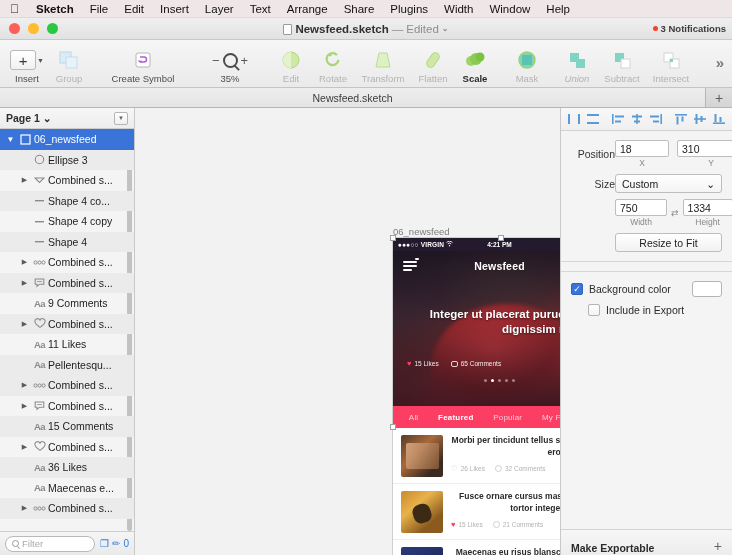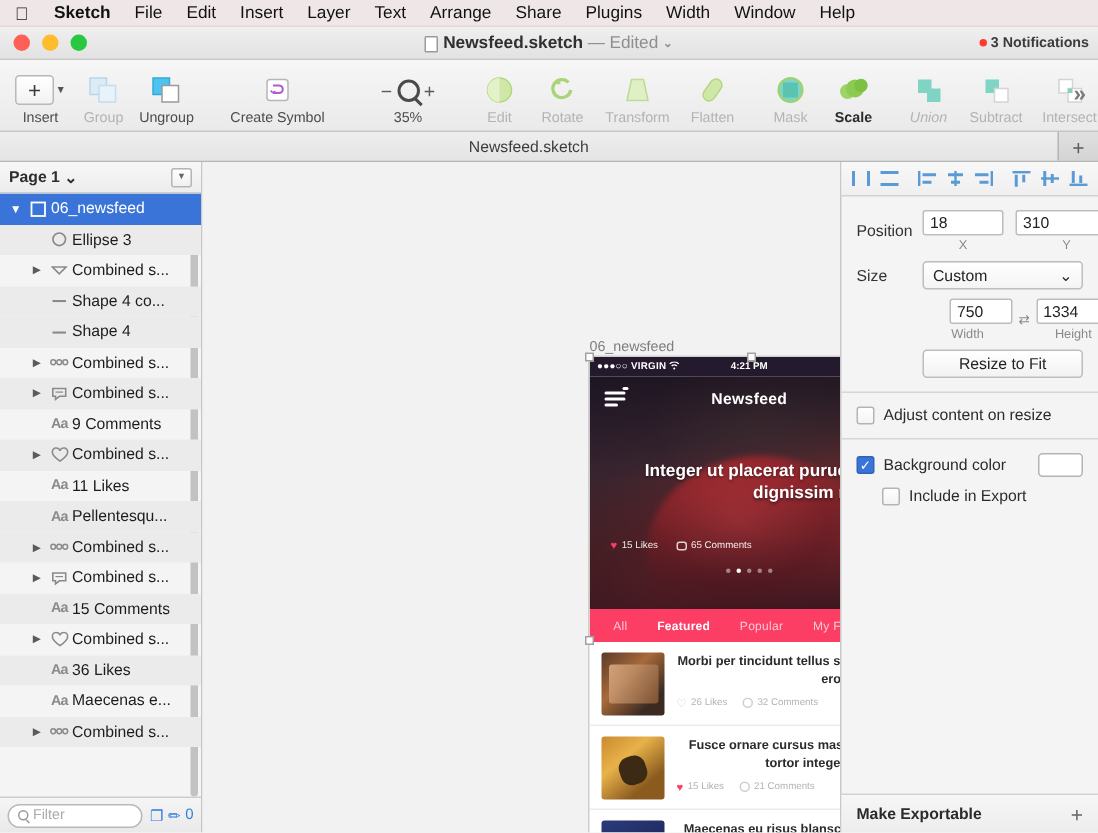--- a/index.html
+++ b/index.html
@@ -289,21 +289,21 @@
     border-left: 1px solid #c8c8c8; display: flex; flex-direction: column;
   }
   .align-row {
     height: 23px; flex: 0 0 23px; display: flex; align-items: center;
     justify-content: center; gap: 2px; border-bottom: 1px solid #d2d2d2;
     background: linear-gradient(#f8f8f8,#efefef); padding: 0 4px;
   }
   .abtn { width: 17px; height: 16px; display:flex; align-items:center; justify-content:center; }
   .insp-body { padding: 9px 10px 0 10px; flex: 1; overflow: hidden; }
   .frow { display: flex; align-items: center; margin-bottom: 6px; }
-  .flabel { width: 44px; flex: 0 0 44px; font-size: 10.5px; color: #333; }
+  .flabel { width: 44px; flex: 0 0 44px; font-size: 10.5px; color: #333; text-align: right; }
   .fin {
     height: 17px; border: 1px solid #bdbdbd; border-radius: 2px; background: #fff;
     font-size: 10.5px; color: #222; padding: 0 4px; display: flex; align-items: center;
   }
   .fcol { display: flex; flex-direction: column; align-items: center; }
   .sublabel { font-size: 8.5px; color: #888; margin-top: 1px; }
   .sel-box {
     flex: 1; height: 19px; border: 1px solid #bdbdbd; border-radius: 3px;
     background: linear-gradient(#ffffff,#f4f4f4); display: flex; align-items: center;
     justify-content: space-between; padding: 0 6px; font-size: 10.5px; color: #222;
@@ -321,21 +321,21 @@
     background: linear-gradient(#fff,#f3f3f3); flex:0 0 12px;
   }
   .cb.on { background:#3a74d8; border-color:#2f63be; display:flex; align-items:center; justify-content:center; color:#fff; font-size:9px; line-height:1; }
   .cbl { font-size: 10.5px; color: #2b2b2b; }
   .swatch {
     margin-left:auto; width: 30px; height: 16px; border:1px solid #b4b4b4;
     border-radius:3px; background:#fff;
   }
   .insp-foot {
     height: 26px; flex: 0 0 26px; border-top: 1px solid #d2d2d2;
-    background: linear-gradient(#f6f6f6,#ededed); display:flex; align-items:center;
+    background: linear-gradient(#f6f6f6,#ededed); display:flex; align-items:flex-end;
     justify-content: space-between; padding: 1px 10px;
   }
   .insp-foot .t { font-size: 10.5px; font-weight: bold; color: #2b2b2b; }
   .insp-foot .p { font-size: 14px; color: #666; }
 </style>
 </head>
 <body>
 
 <div class="app">
 
@@ -389,29 +389,20 @@
     <div class="titem dim">
       <div class="ic">
         <svg width="22" height="20" viewBox="0 0 22 20">
           <rect x="2" y="2" width="11" height="11" fill="#dcecf7" stroke="#b9d6ea"></rect>
           <rect x="8" y="7" width="11" height="11" fill="#e8f2f9" stroke="#c5dcec"></rect>
         </svg>
       </div>
       <span class="lbl">Group</span>
     </div>
 
-    <div class="titem">
-      <div class="ic">
-        <svg width="22" height="20" viewBox="0 0 22 20">
-          <rect x="2" y="2" width="11" height="11" fill="#4cc3f0" stroke="#3aa8d4"></rect>
-          <rect x="8" y="7" width="11" height="11" fill="#ffffff" stroke="#9a9a9a"></rect>
-        </svg>
-      </div>
-      <span class="lbl">Ungroup</span>
-    </div>
 
     <div class="titem" style="min-width:86px;margin-left:10px;">
       <div class="ic">
         <svg width="20" height="18" viewBox="0 0 20 18">
           <rect x="3" y="2" width="14" height="14" rx="2" fill="#fff" stroke="#b6b6b6"></rect>
           <path d="M7 6 h4 a2.5 2.5 0 0 1 0 5 h-4" fill="none" stroke="#b05bd4" stroke-width="1.4"></path>
           <path d="M7 11 l-1.5 -1.6 M7 11 l1.6 -1.2" stroke="#b05bd4" stroke-width="1.2" fill="none"></path>
         </svg>
       </div>
       <span class="lbl">Create Symbol</span>
@@ -459,39 +450,39 @@
 
     <div class="titem dim">
       <div class="ic">
         <svg width="20" height="20" viewBox="0 0 20 20">
           <rect x="6" y="2" width="8" height="16" rx="4" fill="#cfe8a8" stroke="#b3d87e" transform="rotate(35 10 10)"></rect>
         </svg>
       </div>
       <span class="lbl">Flatten</span>
     </div>
 
-    <div class="titem dim" style="margin-left:10px;">
-      <div class="ic">
-        <svg width="20" height="20" viewBox="0 0 20 20">
-          <circle cx="10" cy="10" r="8" fill="#7fd4c4" stroke="#9fd36a" stroke-width="1.4"></circle>
-          <rect x="5" y="5" width="10" height="10" fill="#5cc3b0"></rect>
-        </svg>
-      </div>
-      <span class="lbl">Mask</span>
-    </div>
-
     <div class="titem bold">
       <div class="ic">
         <svg width="22" height="20" viewBox="0 0 22 20">
           <circle cx="7" cy="11" r="5" fill="#9fd36a"></circle>
           <circle cx="12" cy="9" r="6" fill="#8ccb52"></circle>
           <circle cx="16" cy="7" r="4.5" fill="#7dc143"></circle>
         </svg>
       </div>
       <span class="lbl">Scale</span>
+    </div>
+
+    <div class="titem dim" style="margin-left:10px;">
+      <div class="ic">
+        <svg width="20" height="20" viewBox="0 0 20 20">
+          <circle cx="10" cy="10" r="8" fill="#7fd4c4" stroke="#9fd36a" stroke-width="1.4"></circle>
+          <rect x="5" y="5" width="10" height="10" fill="#5cc3b0"></rect>
+        </svg>
+      </div>
+      <span class="lbl">Mask</span>
     </div>
 
     <div class="titem dim" style="margin-left:8px;font-style:italic;">
       <div class="ic">
         <svg width="20" height="20" viewBox="0 0 20 20">
           <path d="M3 3 h9 v6 h6 v9 h-9 v-6 h-6 z" fill="#7fd4c4"></path>
         </svg>
       </div>
       <span class="lbl">Union</span>
     </div>
@@ -567,20 +558,29 @@
             <span class="lname">Combined s...</span>
           </div>
           <div class="lrow alt indent1">
             <span class="tri"></span>
             <span class="licon">
               <svg width="11" height="11" viewBox="0 0 11 11">
                 <rect x="1" y="5" width="9" height="1.4" fill="currentColor"></rect>
               </svg>
             </span>
             <span class="lname">Shape 4 co...</span>
+          </div>
+          <div class="lrow indent1">
+            <span class="tri"></span>
+            <span class="licon">
+              <svg width="11" height="11" viewBox="0 0 11 11">
+                <rect x="1" y="5" width="9" height="1.4" fill="currentColor"></rect>
+              </svg>
+            </span>
+            <span class="lname">Shape 4 copy</span>
           </div>
           <div class="lrow alt indent1">
             <span class="tri"></span>
             <span class="licon">
               <svg width="11" height="11" viewBox="0 0 11 11">
                 <rect x="1" y="5" width="9" height="1.4" fill="currentColor"></rect>
               </svg>
             </span>
             <span class="lname">Shape 4</span>
           </div>
@@ -905,38 +905,34 @@
         <div class="frow" style="margin-top:2px;">
           <span class="flabel">Size</span>
           <span class="sel-box">
             <span>Custom</span>
             <span>⌄</span>
           </span>
         </div>
 
         <div class="frow" style="margin-left:44px;">
           <span class="fcol">
-            <span class="fin" style="width:42px;margin-left:18px;">750</span>
+            <span class="fin" style="width:52px;">750</span>
             <span class="sublabel">Width</span>
           </span>
           <span class="link-ic">⇄</span>
           <span class="fcol">
             <span class="fin" style="width:50px;">1334</span>
             <span class="sublabel">Height</span>
           </span>
         </div>
 
         <div class="btn-wide">Resize to Fit</div>
 
         <div class="divider"></div>
 
-        <div class="cbrow">
-          <span class="cb"></span>
-          <span class="cbl">Adjust content on resize</span>
-        </div>
 
         <div class="divider"></div>
 
         <div class="cbrow">
           <span class="cb on">✓</span>
           <span class="cbl">Background color</span>
           <span class="swatch"></span>
         </div>
 
         <div class="cbrow" style="padding-left:17px;">

